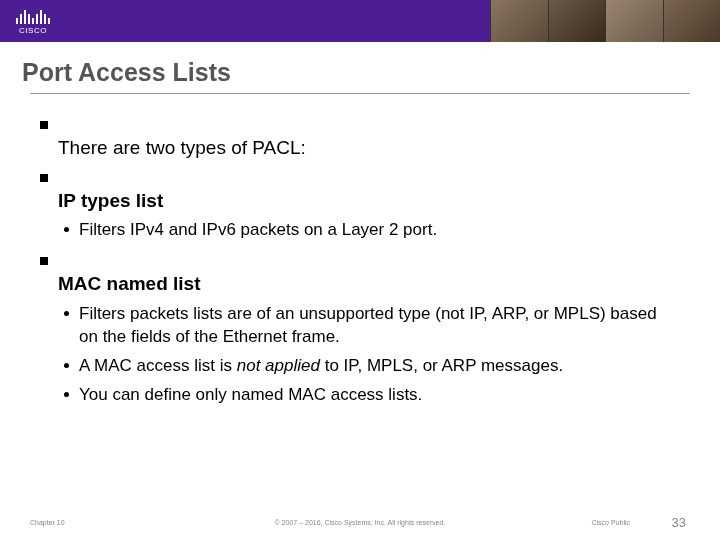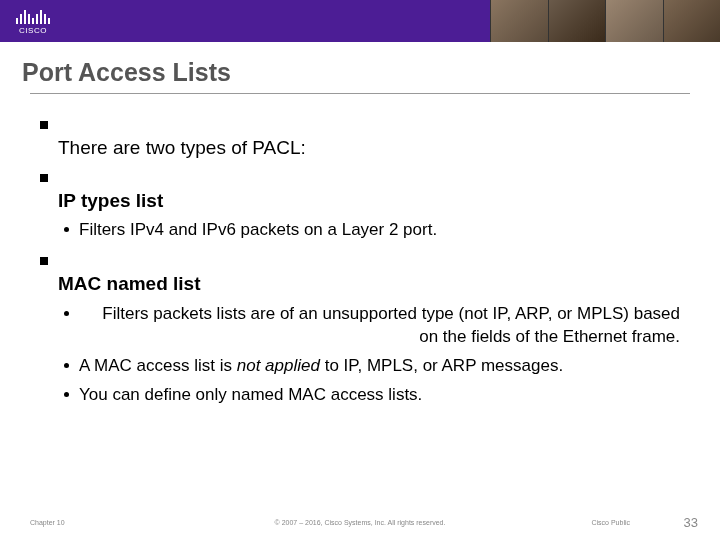--- a/index.html
+++ b/index.html
@@ -105,21 +105,20 @@
       line-height: 1.3;
       margin-top: 22px;
     }
     .bullet-text.bold {
       font-weight: bold;
     }
     .sub-list {
       margin-left: 24px;
       margin-top: 4px;
       margin-bottom: 8px;
-      text-align: right;
     }
     .sub-item {
       display: flex;
       align-items: flex-start;
       margin-bottom: 6px;
     }
     .dot-bullet {
       width: 5px;
       height: 5px;
       background: #000;
@@ -153,21 +152,21 @@
       position: absolute;
       left: 50%;
       transform: translateX(-50%);
     }
     .footer-public {
       position: absolute;
       right: 90px;
     }
     .footer-page {
       position: absolute;
-      right: 22px;
+      right: 34px;
       font-size: 13px;
       color: #888;
     }
   </style>
 </head>
 <body>
 
 <div class="header-bar">
   <div class="cisco-logo">
     <div class="cisco-bars">

